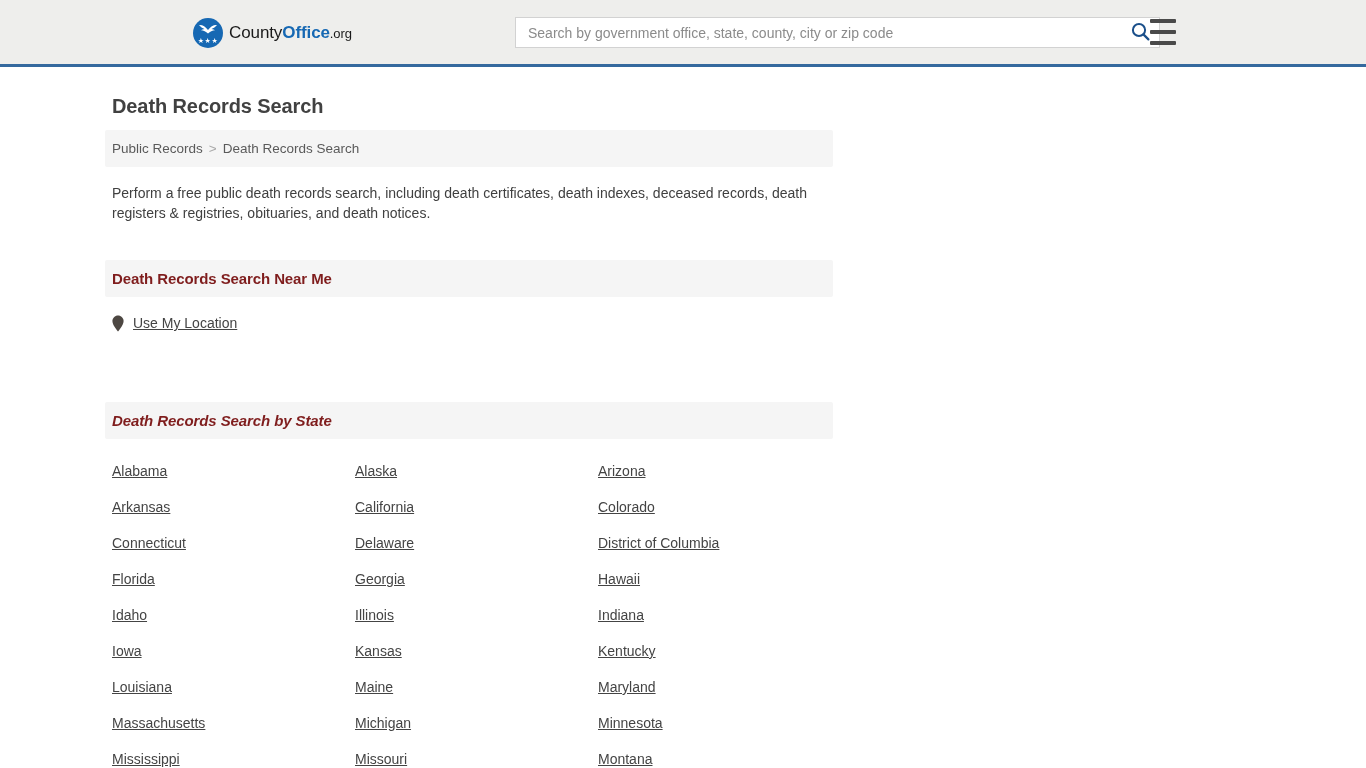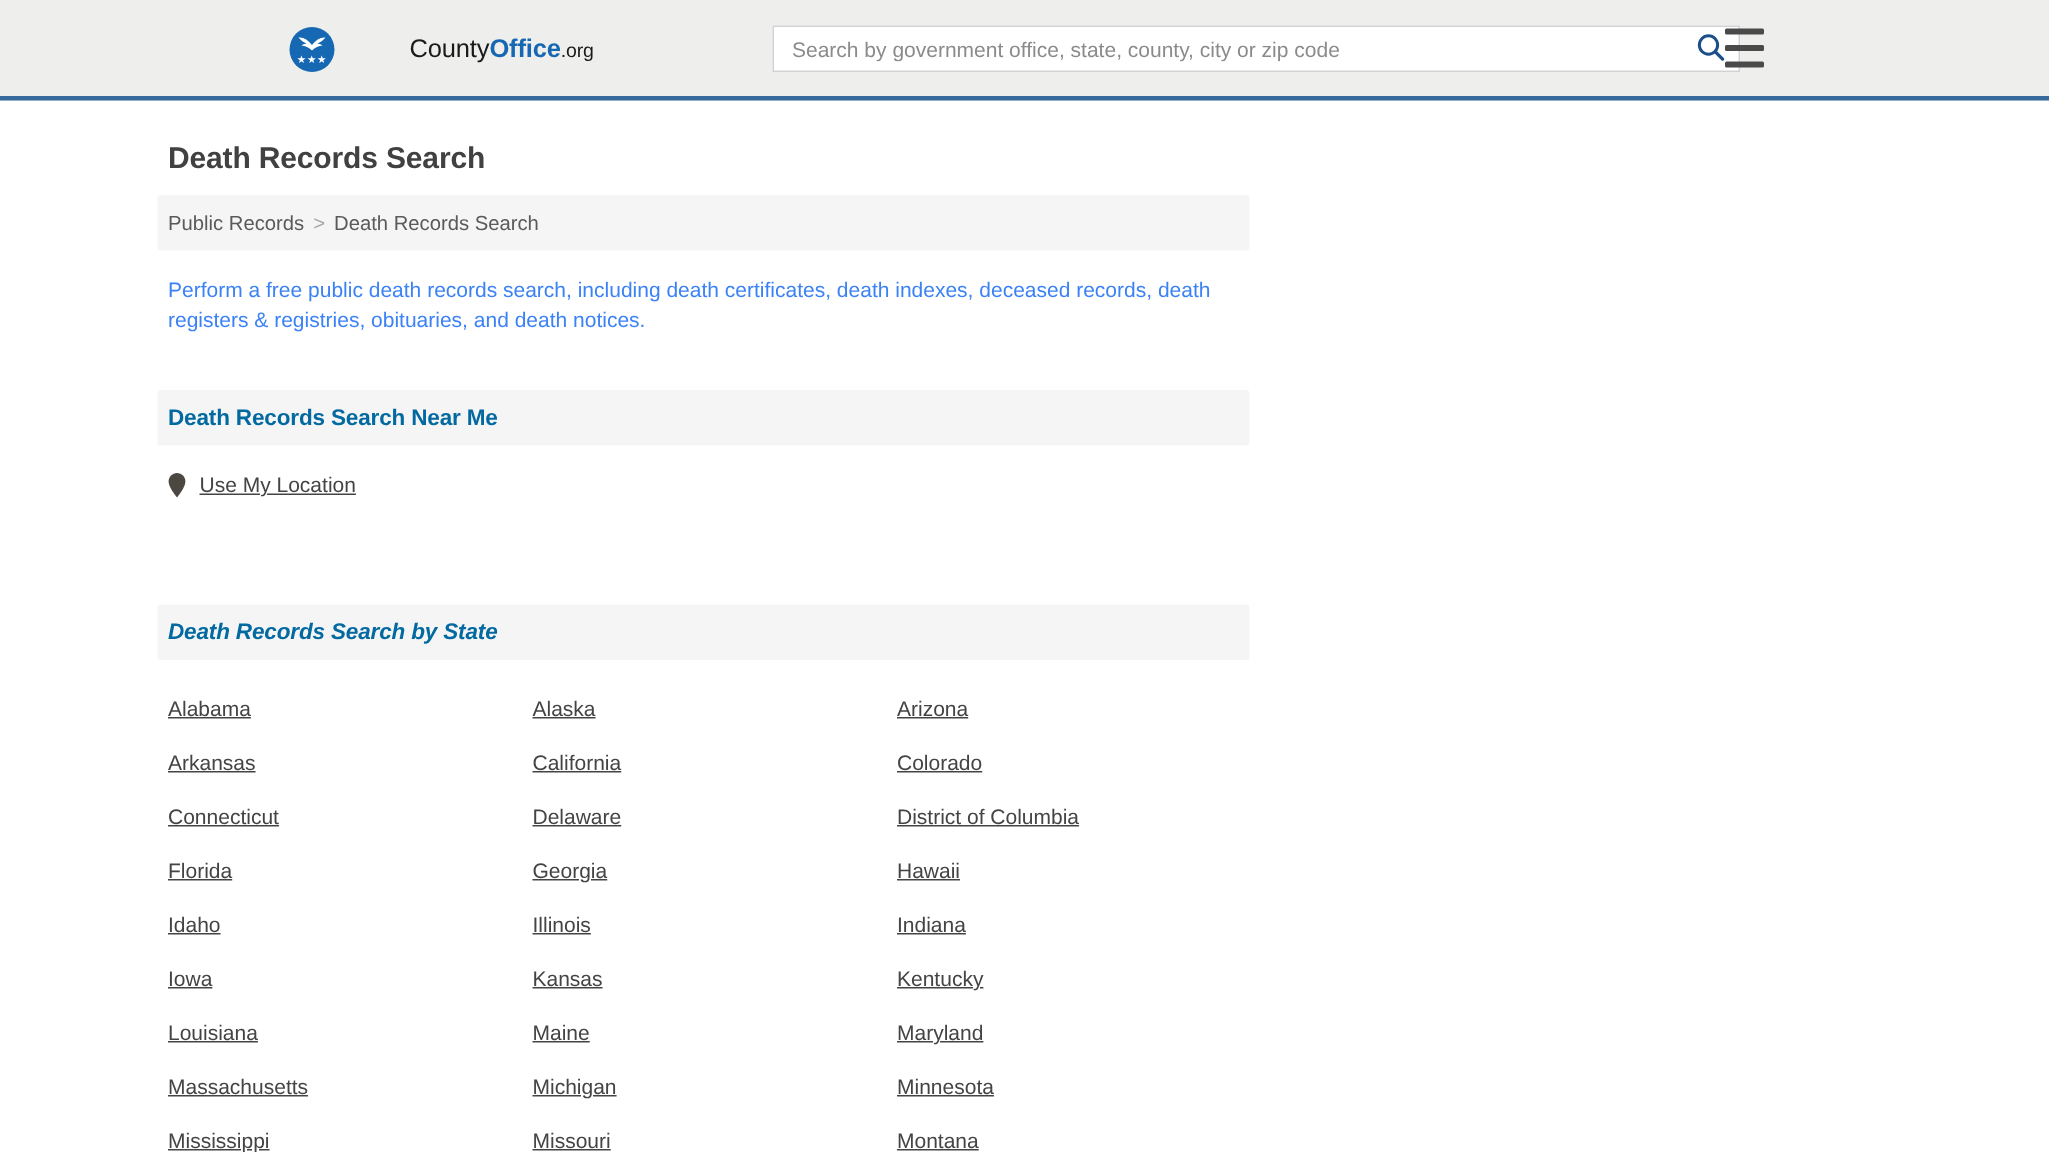--- a/index.html
+++ b/index.html
@@ -49,21 +49,20 @@
     font-size: 7px;
     letter-spacing: 0.5px;
     line-height: 7px;
   }
   .logo-text {
     font-size: 17px;
     line-height: 19px;
     color: #1a1a1a;
     white-space: nowrap;
     letter-spacing: -0.1px;
-    margin-left: 44px;
   }
   .logo-text .b { font-weight: bold; color: #1668b3; }
   .logo-text .org { color: #1a1a1a; font-size: 13px; }
 
   .search-wrap {
     position: absolute;
     left: 495px; top: 17px;
     width: 645px; height: 31px;
     background: #ffffff;
     border: 1px solid #d2d2d2;
@@ -146,33 +145,33 @@
     margin: 0 6px;
   }
   .breadcrumb .current { color: #5a5a5a; }
 
   .intro {
     margin: 0;
     padding: 16px 0 0 7px;
     width: 710px;
     font-size: 14px;
     line-height: 20px;
-    color: #3b82f6;
+    color: #404040;
   }
 
   .section-bar {
     height: 37px;
     background: #f5f5f5;
     border-radius: 2px;
     display: flex;
     align-items: center;
     padding-left: 7px;
     font-size: 15px;
     font-weight: bold;
-    color: #0369a1;
+    color: #7f1d1d;
     letter-spacing: -0.1px;
   }
   .sec-near { margin-top: 37px; }
   .sec-state { margin-top: 66px; font-style: italic; }
 
   .near-row {
     padding: 18px 0 0 7px;
     display: flex;
     align-items: flex-start;
     gap: 9px;

